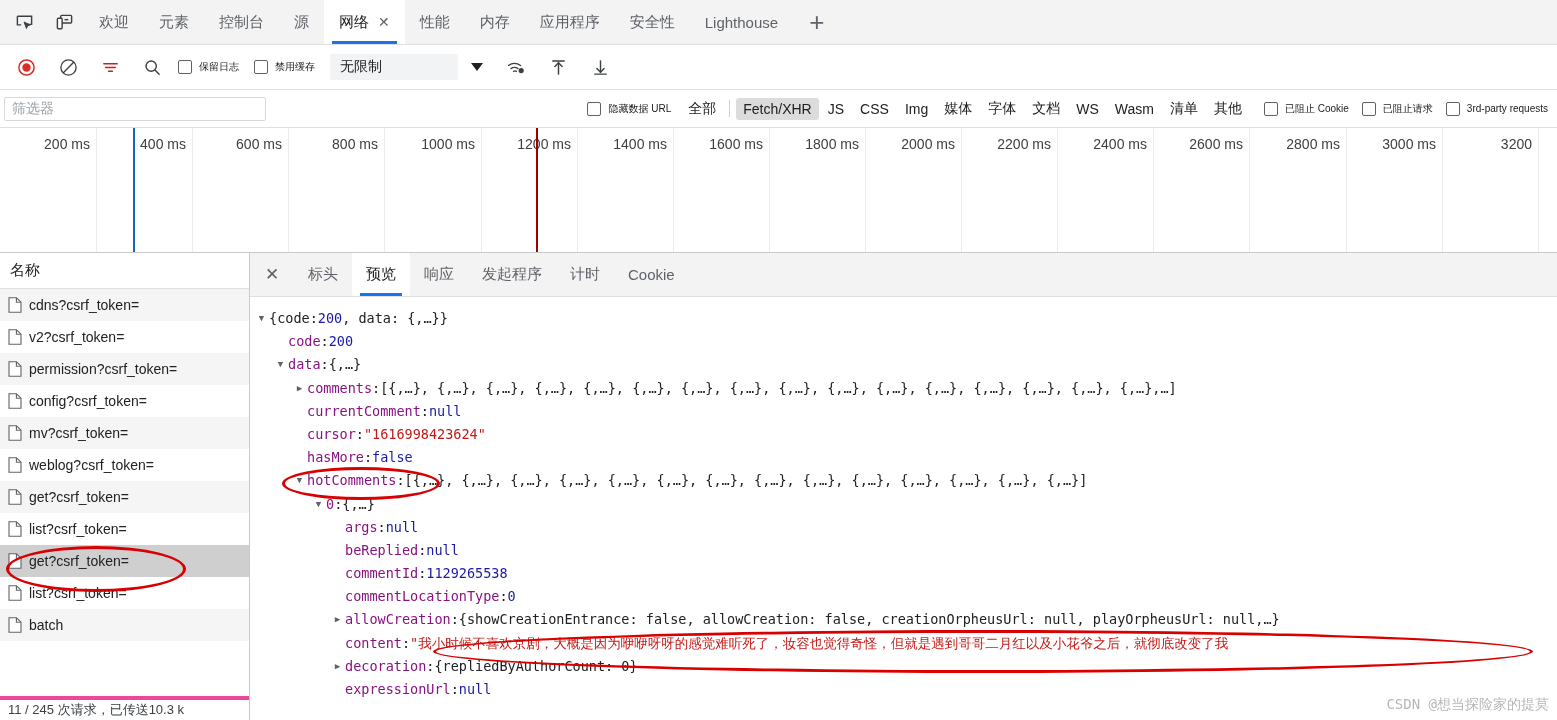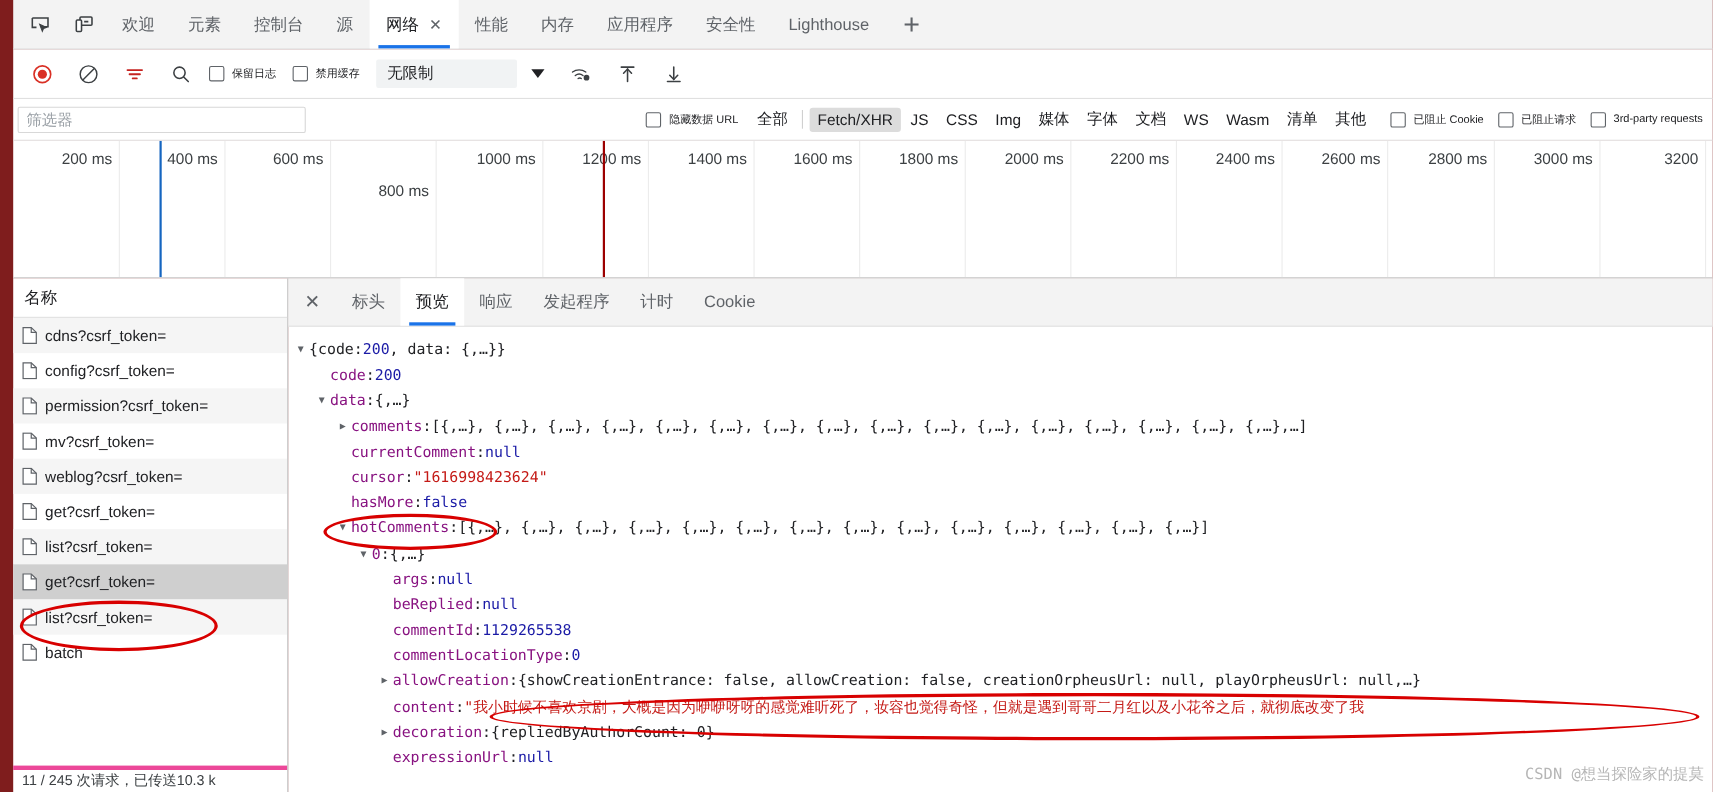--- a/index.html
+++ b/index.html
@@ -3,21 +3,21 @@
 <meta charset="utf-8">
 <style>
   * { box-sizing: border-box; }
   html, body { margin:0; padding:0; }
   body {
     width:1557px; height:720px;
     font-family:"Liberation Sans", sans-serif;
     font-size:12px; color:#202124;
     background:#ffffff; overflow:hidden;
   }
-  .devtools { width:1557px; height:720px; display:flex; flex-direction:column; background:#7f1d1d;padding-left:12px; }
+  .devtools { width:1557px; height:720px; display:flex; flex-direction:column; background:#a21caf; }
 
   
   .tabstrip {
     height:45px; min-height:45px; display:flex; align-items:stretch;
     border-bottom:1px solid #e0e0e0; background:#f3f3f3; padding-left:4px;
   }
   .tb-icon {
     width:40px; display:flex; align-items:center; justify-content:center;
     cursor:pointer;
   }
@@ -71,21 +71,21 @@
     border-top:8px solid #202124; }
 
   
   .filterrow {
     height:38px; min-height:38px; display:flex; align-items:center;
     border-bottom:1px solid #e0e0e0; background:#fff; gap:0;
   }
   .filter-input {
     width:262px; height:24px; margin-left:4px; border:1px solid #d8d8d8;
     border-radius:2px; padding:0 7px; font-size:14px; color:#202124;
-    font-family:Liberation Sans, sans-serif; outline:none; background:#fff;
+    font-family:Liberation Mono, monospace; outline:none; background:#fff;
   }
   .filter-input::placeholder { color:#9aa0a6; }
   .ftype {
     font-size:14px; color:#202124; padding:3px 7px; border-radius:3px;
     cursor:pointer; white-space:nowrap; margin:0 1px;
   }
   .ftype.active { background:#dcdcdc; }
   .vdiv { width:1px; height:17px; background:#d0d0d0; margin:0 5px; }
 
   
@@ -330,21 +330,21 @@
 
   <div class="overview">
     <div class="ruler" id="ruler">
         <div class="rtick" style="left: 96px;"></div>
         <div class="rlabel" style="left: 96px;">200 ms</div>
         <div class="rtick" style="left: 192px;"></div>
         <div class="rlabel" style="left: 192px;">400 ms</div>
         <div class="rtick" style="left: 288px;"></div>
         <div class="rlabel" style="left: 288px;">600 ms</div>
         <div class="rtick" style="left: 384px;"></div>
-        <div class="rlabel" style="left: 384px; margin-top: 29px;">800 ms</div>
+        <div class="rlabel" style="left: 384px;">800 ms</div>
         <div class="rtick" style="left: 481px;"></div>
         <div class="rlabel" style="left: 481px;">1000 ms</div>
         <div class="rtick" style="left: 577px;"></div>
         <div class="rlabel" style="left: 577px;">1200 ms</div>
         <div class="rtick" style="left: 673px;"></div>
         <div class="rlabel" style="left: 673px;">1400 ms</div>
         <div class="rtick" style="left: 769px;"></div>
         <div class="rlabel" style="left: 769px;">1600 ms</div>
         <div class="rtick" style="left: 865px;"></div>
         <div class="rlabel" style="left: 865px;">1800 ms</div>
@@ -378,28 +378,35 @@
               <path d="M1 0.8h7.4L13 5.2V15.2H1z" fill="#fff" stroke="#5f6368" stroke-width="1.1"></path>
               <path d="M8.4 0.8V5.2H13" fill="none" stroke="#5f6368" stroke-width="1.1"></path>
             </svg>
             <span>cdns?csrf_token=</span>
           </div>
           <div class="rl-row">
             <svg width="14" height="16" viewBox="0 0 14 16" class="docicon">
               <path d="M1 0.8h7.4L13 5.2V15.2H1z" fill="#fff" stroke="#5f6368" stroke-width="1.1"></path>
               <path d="M8.4 0.8V5.2H13" fill="none" stroke="#5f6368" stroke-width="1.1"></path>
             </svg>
+            <span>v2?csrf_token=</span>
+          </div>
+          <div class="rl-row">
+            <svg width="14" height="16" viewBox="0 0 14 16" class="docicon">
+              <path d="M1 0.8h7.4L13 5.2V15.2H1z" fill="#fff" stroke="#5f6368" stroke-width="1.1"></path>
+              <path d="M8.4 0.8V5.2H13" fill="none" stroke="#5f6368" stroke-width="1.1"></path>
+            </svg>
+            <span>permission?csrf_token=</span>
+          </div>
+          <div class="rl-row">
+            <svg width="14" height="16" viewBox="0 0 14 16" class="docicon">
+              <path d="M1 0.8h7.4L13 5.2V15.2H1z" fill="#fff" stroke="#5f6368" stroke-width="1.1"></path>
+              <path d="M8.4 0.8V5.2H13" fill="none" stroke="#5f6368" stroke-width="1.1"></path>
+            </svg>
             <span>config?csrf_token=</span>
-          </div>
-          <div class="rl-row">
-            <svg width="14" height="16" viewBox="0 0 14 16" class="docicon">
-              <path d="M1 0.8h7.4L13 5.2V15.2H1z" fill="#fff" stroke="#5f6368" stroke-width="1.1"></path>
-              <path d="M8.4 0.8V5.2H13" fill="none" stroke="#5f6368" stroke-width="1.1"></path>
-            </svg>
-            <span>permission?csrf_token=</span>
           </div>
           <div class="rl-row">
             <svg width="14" height="16" viewBox="0 0 14 16" class="docicon">
               <path d="M1 0.8h7.4L13 5.2V15.2H1z" fill="#fff" stroke="#5f6368" stroke-width="1.1"></path>
               <path d="M8.4 0.8V5.2H13" fill="none" stroke="#5f6368" stroke-width="1.1"></path>
             </svg>
             <span>mv?csrf_token=</span>
           </div>
           <div class="rl-row">
             <svg width="14" height="16" viewBox="0 0 14 16" class="docicon">

